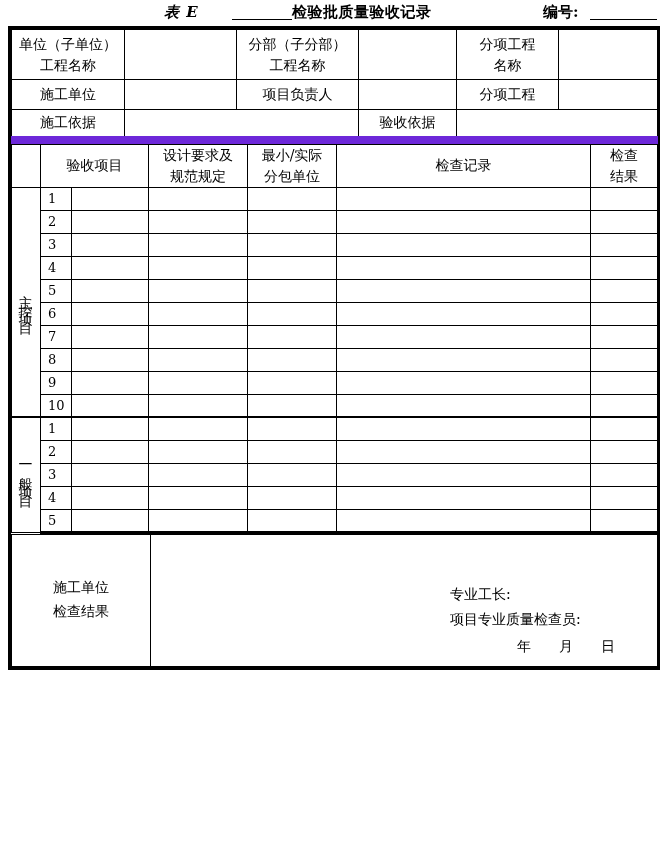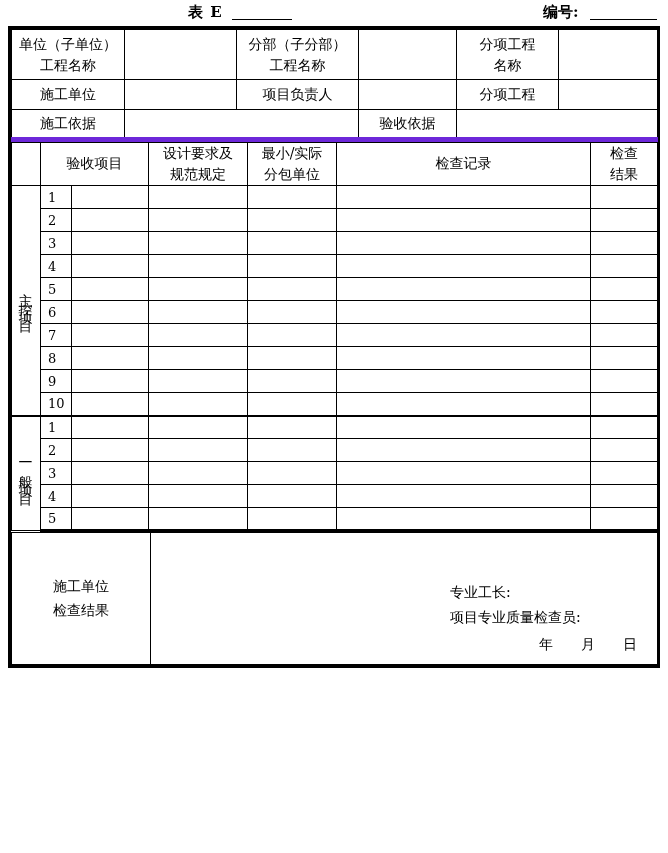--- a/index.html
+++ b/index.html
@@ -5,39 +5,39 @@
   * { margin: 0; padding: 0; box-sizing: border-box; }
   html, body {
     width: 668px; height: 853px;
     background: #ffffff;
     color: #000000;
     font-family: "DejaVu Serif", "Liberation Serif", serif;
   }
   
   .title-bar { position: relative; height: 26px; width: 668px; }
   .title-bar .t { position: absolute; top: 3px; font-size: 15px; font-weight: bold; white-space: nowrap; }
-  .t-table-label { left: 188px; letter-spacing: 1px; }
+  .t-table-label { left: 164px; letter-spacing: 1px; font-style: italic; }
   .t-heading { left: 292px; letter-spacing: 0.5px; }
   .t-number-label { left: 543px; text-align: right; }
   .u-line { position: absolute; top: 4px; height: 16px; border-bottom: 1.5px solid #000; }
   .u1 { left: 232px; width: 60px; }
   .u2 { left: 590px; width: 67px; }
 
   
   .form { width: 652px; margin-left: 8px; border: 3px solid #000; }
   table { border-collapse: collapse; table-layout: fixed; width: 646px; }
   td { border: 1px solid #000; vertical-align: middle; text-align: center; font-size: 14px; overflow: hidden; }
   .two-line { white-space: pre-line; line-height: 1.5; }
 
   
   .info-table tr.r1 td { height: 50px; font-family: Liberation Serif, serif; }
   .info-table tr.r2 td { height: 30px; }
   .info-table tr.r3 td { height: 44px; }
   .info-table tr.r4 td { height: 30px; }
-  .info-table tr.r4 td { border-bottom: 5px solid #6d28d9; }
+  .info-table tr.r4 td { border-bottom: 8px solid #6d28d9; }
 
   
   .main-table td.hdr { height: 43px; }
   .main-table td.cell { height: 23px; }
   .main-table tr.section-start td { border-top: 2px solid #000; }
   .main-table tr.last-row td { border-bottom: 3px solid #000; }
   .num-cell { text-align: left; padding-left: 7px; font-size: 13px; }
   .vlabel-cell { padding: 0; }
   .vlabel {
     writing-mode: vertical-lr;
@@ -48,28 +48,29 @@
   }
 
   
   .footer-table td { font-size: 14px; }
   .footer-table tr.f1 td { height: 132px; }
   .footer-table tr.f2 td { height: 131px; }
   .footer-label { line-height: 1.7; }
   .footer-content { position: relative; }
   .sig-block { position: absolute; left: 279px; right: 0; bottom: 10px; text-align: left; margin-left: 20px; }
   .sig-line { margin-top: 7px; }
-  .sig-date { text-align: right; padding-right: 20px; margin-top: 9px; white-space: pre; }
+  .sig-date { text-align: right; padding-right: 42px; margin-top: 9px; white-space: pre; }
 </style>
 </head>
 <body>
 
 <div class="title-bar">
   <span class="t t-table-label">表 E</span>
   <span class="u-line u1"></span>
+  <span class="t t-heading">检验批质量验收记录</span>
   <span class="t t-number-label">编号:</span>
   <span class="u-line u2"></span>
 </div>
 
 <div class="form">
 
   <table class="info-table">
     <colgroup>
       <col style="width:113px">
         <col style="width:112px">

